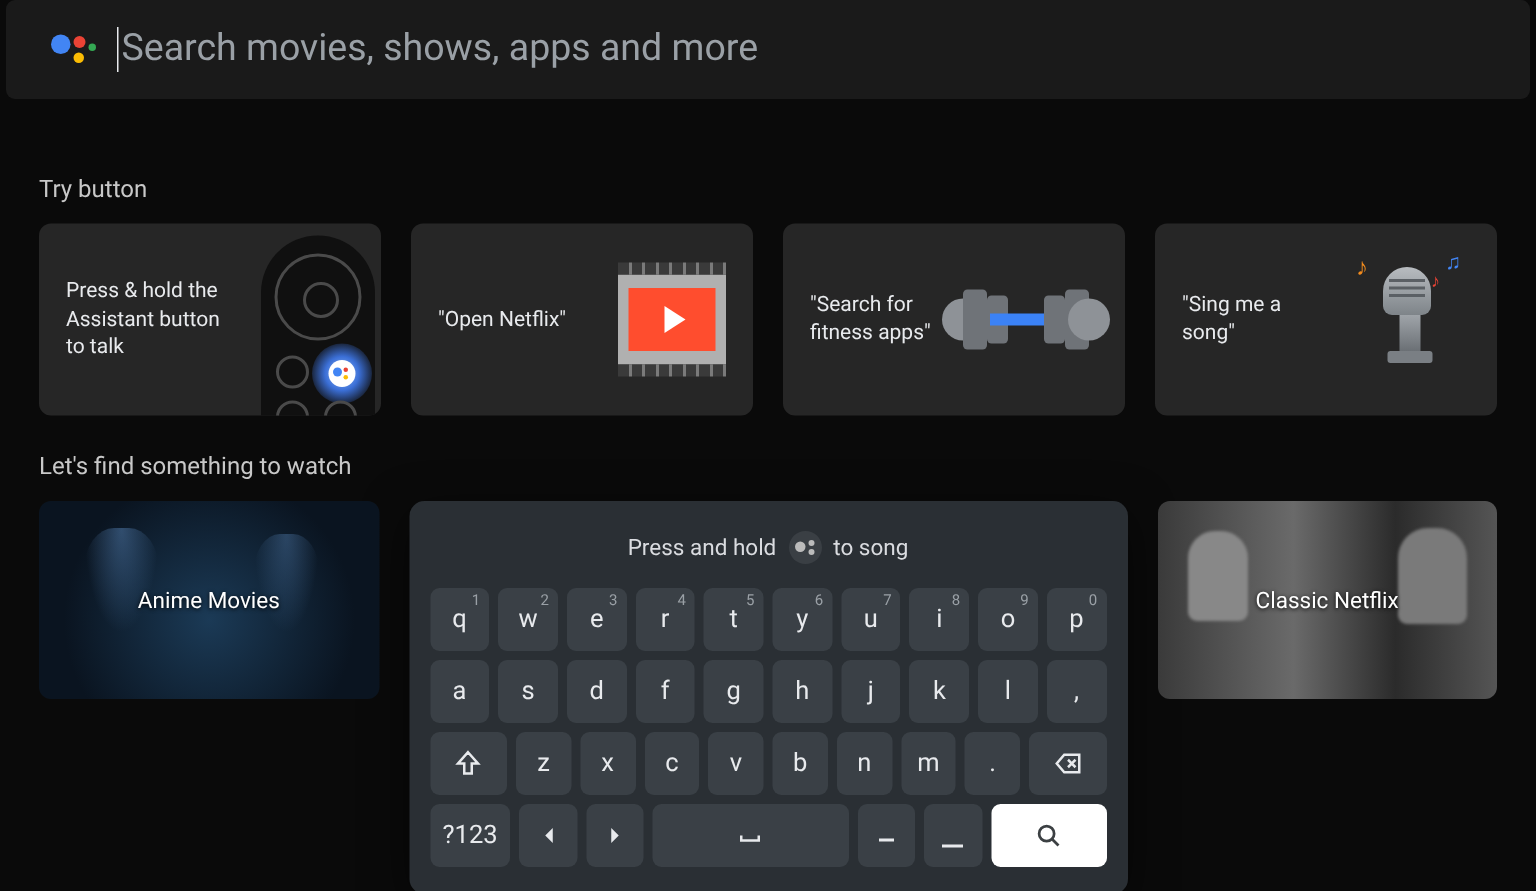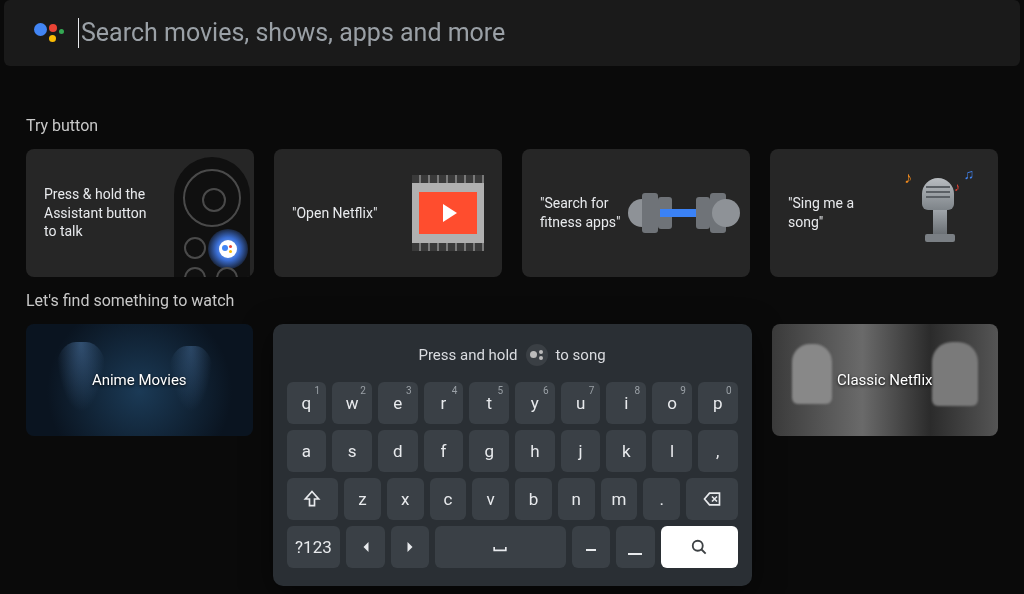--- a/index.html
+++ b/index.html
@@ -9,21 +9,21 @@
   .assist-logo { width: 28px; height: 28px; position: relative; flex-shrink: 0; }
   .assist-logo .dot { position: absolute; border-radius: 50%; }
   .assist-logo .d1 { width: 13px; height: 13px; background: #4285f4; left: 2px; top: 4px; }
   .assist-logo .d2 { width: 8px; height: 8px; background: #ea4335; left: 17px; top: 5px; }
   .assist-logo .d3 { width: 7px; height: 7px; background: #fbbc04; left: 17px; top: 16px; }
   .assist-logo .d4 { width: 5px; height: 5px; background: #34a853; left: 27px; top: 10px; }
   .search-text { font-size: 25px; color: #9aa0a6; font-weight: 400; }
   .cursor { width: 1px; height: 30px; background: #e8eaed; display: inline-block; vertical-align: middle; margin-right: 2px; }
 
   .section-label { font-size: 16px; color: #c8c8c8; margin: 50px 0 14px 26px; font-weight: 400; }
-  .section-label.second { margin-top: 14px; }
+  .section-label.second { margin-top: 24px; }
 
   .cards-row { display: flex; gap: 20px; padding: 0 26px; }
   .card { background: #262626; border-radius: 8px; height: 128px; width: 229px; display: flex; align-items: center; padding: 0 18px; gap: 10px; overflow: hidden; position: relative; }
   .card .text { font-size: 14px; color: #e8eaed; line-height: 1.35; width: 110px; }
   .card .graphic { flex: 1; display: flex; align-items: center; justify-content: center; height: 100%; }
 
   
   .remote { width: 76px; height: 160px; background: #101010; border-radius: 38px; position: absolute; right: 4px; top: 8px; }
   .remote .ring { position: absolute; width: 58px; height: 58px; border: 2px solid #4a4a4a; border-radius: 50%; left: 9px; top: 12px; }
   .remote .ring::after { content:""; position:absolute; width: 20px; height: 20px; border: 2px solid #4a4a4a; border-radius: 50%; left: 17px; top: 17px; }
@@ -57,21 +57,21 @@
   .mic { width: 36px; height: 58px; position: absolute; left: 22px; top: 10px; }
   .mic .head { width:32px;height:32px;border-radius:16px 16px 6px 6px;background:linear-gradient(#b8bcc0,#7e8489);position:relative; }
   .mic .head::before{content:"";position:absolute;left:4px;right:4px;top:8px;height:2px;background:#5b6065;box-shadow:0 5px 0 #5b6065, 0 10px 0 #5b6065;}
   .mic .body { width:14px;height:24px;background:linear-gradient(#9fa4a9,#6b7075); margin:0 auto; }
   .mic .base { width:30px;height:8px;background:#7a7f84;margin:0 auto;border-radius:2px;}
   .note { position:absolute; font-size: 16px; }
   .note.n1{ left:4px; top:0; color:#f28b1d;} .note.n2{ right:6px; top:-2px; color:#4285f4; font-size:14px;} .note.n3{ right:20px; top:12px; color:#ea4335;font-size:12px;}
 
   
   .watch-row { display:flex; gap: 20px; padding: 0 26px; margin-top: 14px; align-items: flex-start; }
-  .poster { width: 229px; height: 112px; border-radius: 8px; display:flex;align-items:center;justify-content:center; color:#fff; font-size:15px; position:relative; overflow:hidden;}
+  .poster { width: 229px; height: 132px; border-radius: 8px; display:flex;align-items:center;justify-content:center; color:#fff; font-size:15px; position:relative; overflow:hidden;}
   .poster.anime { background: radial-gradient(circle at 50% 60%, #1b3a56 0%, #0a1420 70%); }
   .poster.anime::before{content:"";position:absolute;left:30px;top:18px;width:50px;height:70px;background:radial-gradient(ellipse at top,#7bb8ff55,transparent 70%);border-radius:40%;}
   .poster.anime::after{content:"";position:absolute;right:40px;top:22px;width:44px;height:66px;background:radial-gradient(ellipse at top,#7bb8ff44,transparent 70%);border-radius:40%;}
   .poster.classic { background: linear-gradient(90deg,#3a3a3a,#6a6a6a 40%,#2b2b2b 70%,#555); }
   .poster.classic::before{content:"";position:absolute;left:20px;top:20px;width:40px;height:60px;background:#888;border-radius:18px 18px 6px 6px;filter:blur(1px);}
   .poster.classic::after{content:"";position:absolute;right:20px;top:18px;width:46px;height:64px;background:#7a7a7a;border-radius:20px 20px 6px 6px;filter:blur(1px);}
   .poster span { position: relative; z-index: 2; text-shadow: 0 1px 3px #000; }
 
   
   .kbd { width: 484px; background: #2a2f34; border-radius: 10px; padding: 14px 14px 12px; box-shadow: 0 8px 30px rgba(0,0,0,.5); }

